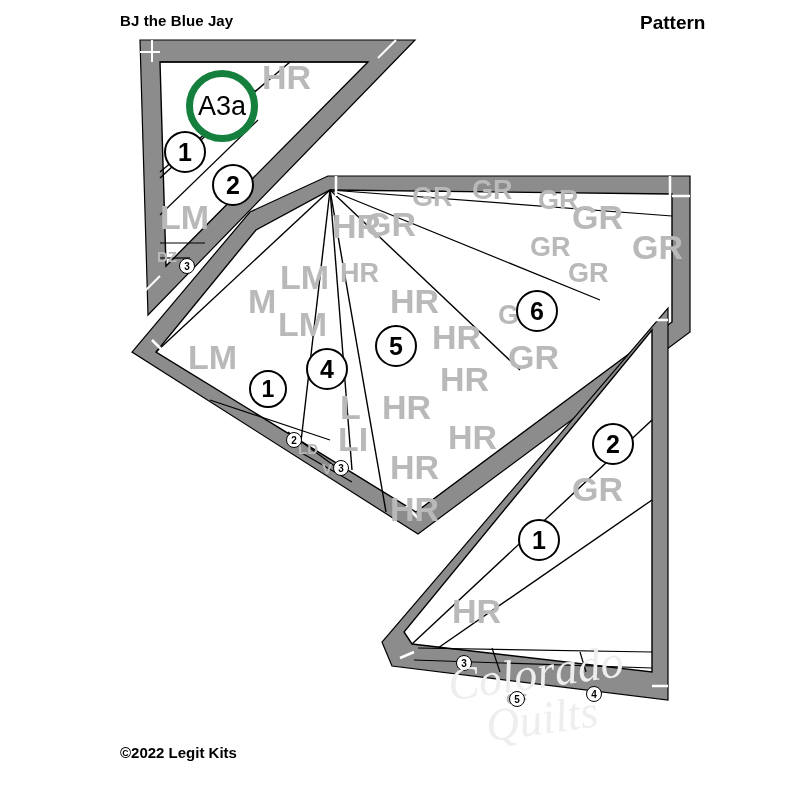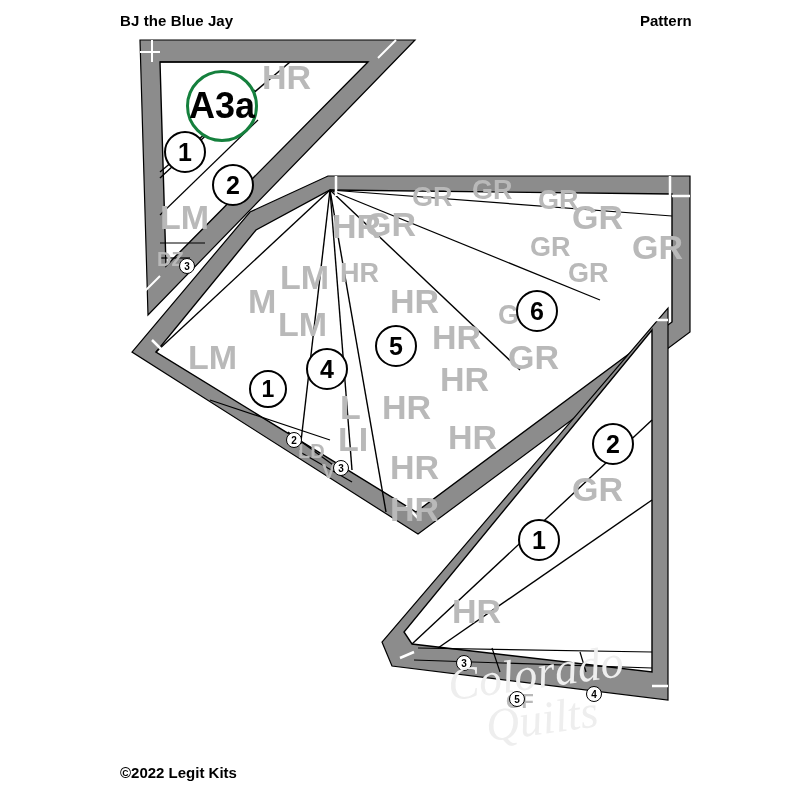--- a/index.html
+++ b/index.html
@@ -33,26 +33,26 @@
     left: 120px;
     top: 4px;
     font-size: 15px;
     font-weight: bold;
     letter-spacing: 0.1px;
   }
   .header-right {
     position: absolute;
     left: 640px;
     top: 4px;
-    font-size: 15px;
+    font-size: 19px;
     font-weight: bold;
   }
   .footer {
     position: absolute;
-    bottom: 12px;
+    bottom: 32px;
     left: 0;
     width: 800px;
     height: 24px;
   }
   .footer-left {
     position: absolute;
     left: 120px;
     top: 0;
     font-size: 15px;
     font-weight: bold;
@@ -86,40 +86,40 @@
     font-weight: bold;
     box-sizing: border-box;
   }
   .nc-lg { width: 42px; height: 42px; font-size: 25px; }
   .nc-md { width: 38px; height: 38px; font-size: 23px; }
   .nc-xs { width: 16px; height: 16px; font-size: 10px; border-width: 1.2px; }
   .label-circle {
     position: absolute;
     border-radius: 50%;
     background: #ffffff;
-    border: 3px solid #15803d;
+    border: 7px solid #15803d;
     display: flex;
     align-items: center;
     justify-content: center;
-    font-weight: bold;
-    font-size: 36px;
+    font-weight: normal;
+    font-size: 27px;
     box-sizing: border-box;
     width: 72px;
     height: 72px;
   }
   .wm {
     position: absolute;
     color: #b9b9b9;
     font-weight: bold;
     font-family: "Liberation Sans", sans-serif;
     user-select: none;
   }
   .wm-lg { font-size: 34px; }
   .wm-md { font-size: 27px; }
-  .wm-sm { font-size: 20px; }
+  .wm-sm { font-size: 15px; }
   .logo-wm {
     position: absolute;
     left: 375px;
     top: 650px;
     width: 330px;
     height: 110px;
     color: #eeeeee;
     font-family: "Liberation Serif", serif;
     font-style: italic;
     font-size: 46px;

